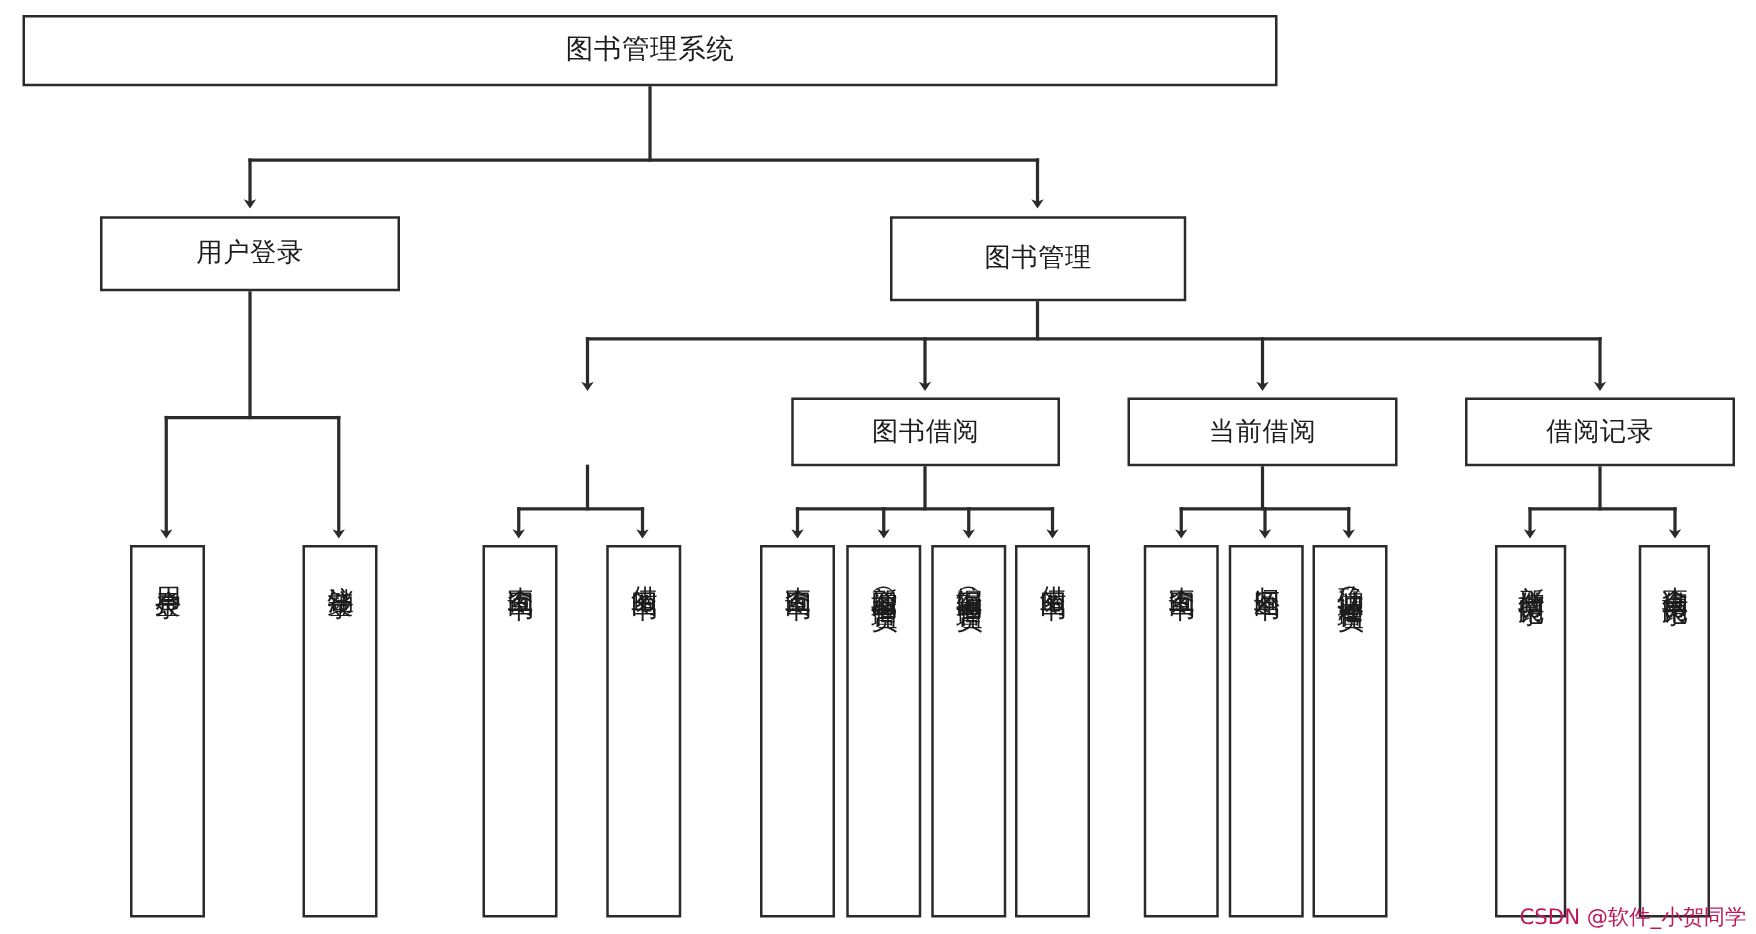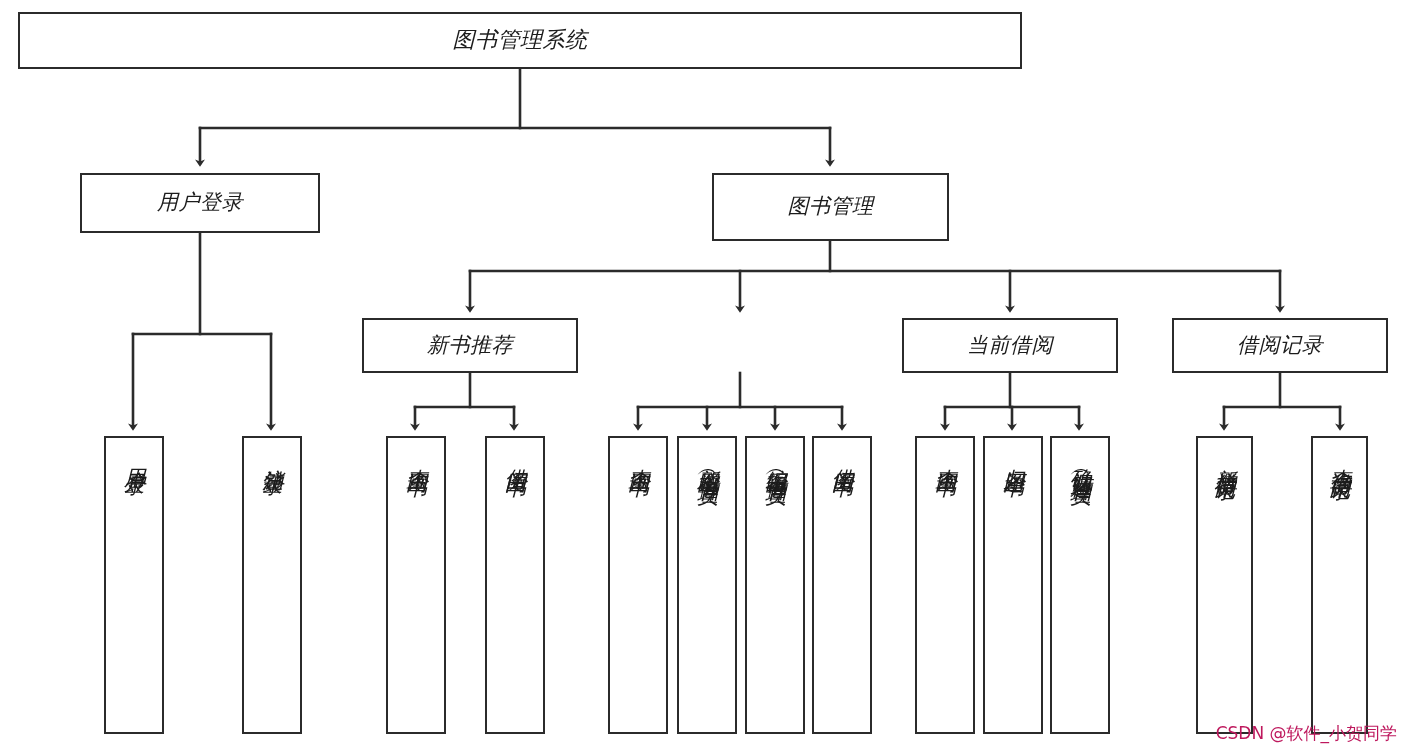--- a/index.html
+++ b/index.html
@@ -34,21 +34,20 @@
     align-items: center;
     justify-content: center;
     color: #1c1c1c;
     z-index: 2;
   }
   .node .label {
     display: block;
     text-align: right;
     line-height: 1.12;
     letter-spacing: 0.5px;
-    font-style: italic;
   }
   .node.horiz .label {
     font-size: 21px;
   }
   .node.vert {
     align-items: flex-start;
     padding-top: 14px;
   }
   .node.vert .label {
     writing-mode: vertical-rl;
@@ -130,22 +129,22 @@
     <span class="label">图书管理系统</span>
   </div>
 
   <div class="node horiz" style="left:80px; top:173px; width:240px; height:60px;">
     <span class="label">用户登录</span>
   </div>
   <div class="node horiz" style="left:712px; top:173px; width:237px; height:68px;">
     <span class="label">图书管理</span>
   </div>
 
-  <div class="node horiz" style="left:362px; top:318px; width:216px; height:55px;">
-    <span class="label">新书推荐</span>
+  <div class="node horiz" style="left:633px; top:318px; width:215px; height:55px;">
+    <span class="label">图书借阅</span>
   </div>
   <div class="node horiz" style="left:902px; top:318px; width:216px; height:55px;">
     <span class="label">当前借阅</span>
   </div>
   <div class="node horiz" style="left:1172px; top:318px; width:216px; height:55px;">
     <span class="label">借阅记录</span>
   </div>
 
   <div class="node vert" style="left:104px; top:436px; width:60px; height:298px;">
     <span class="label">用户登录</span>

